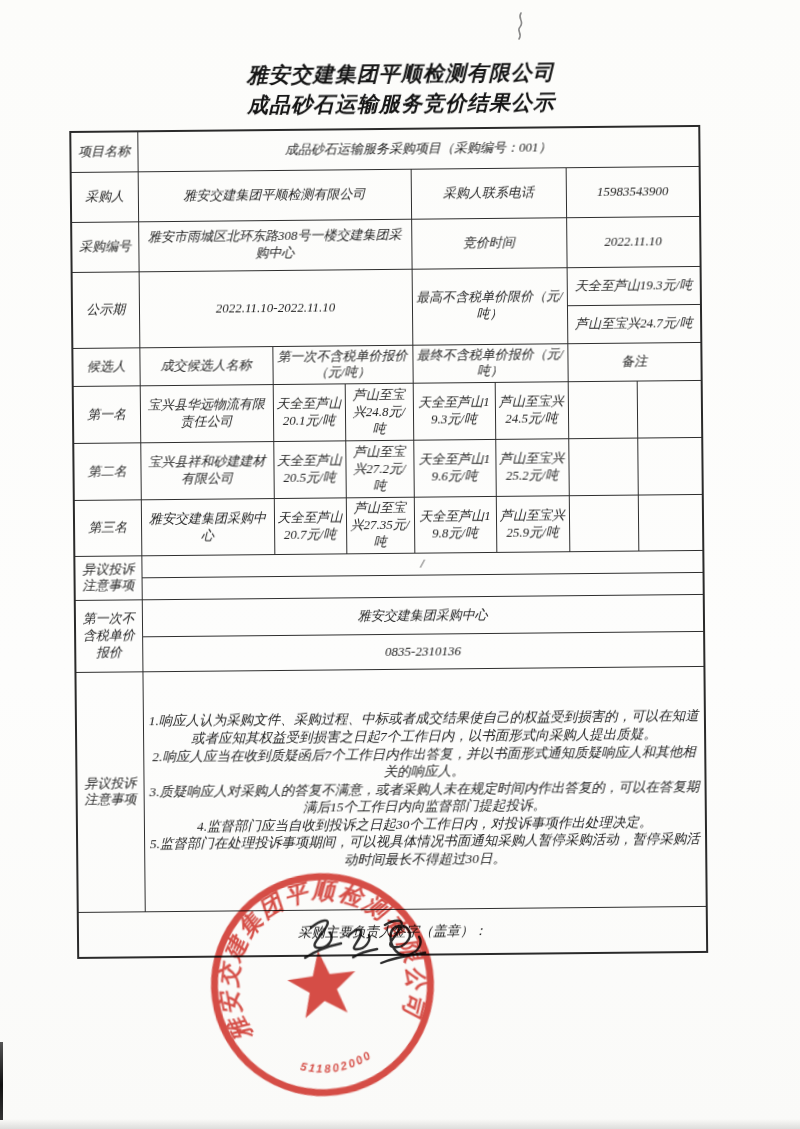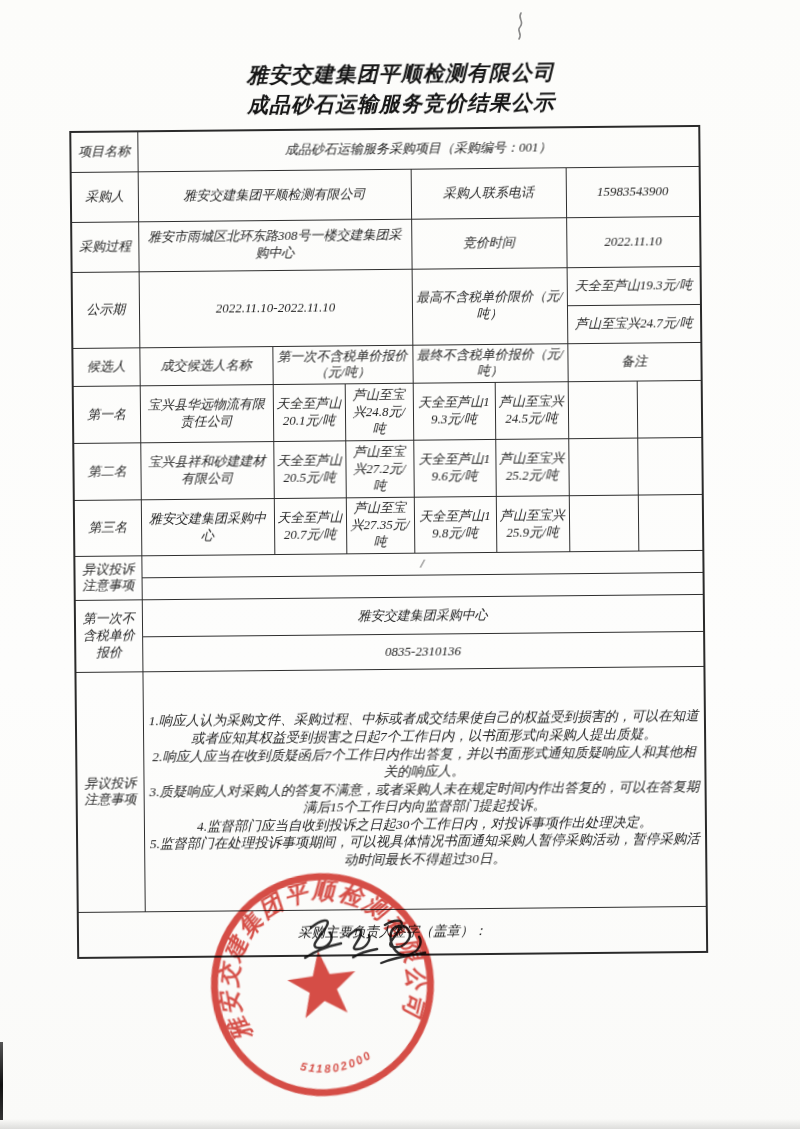--- a/index.html
+++ b/index.html
@@ -87,21 +87,21 @@
     </tr>
 
     <tr class="h50">
       <td class="lbl">采购人</td>
       <td class="lft" colspan="3">雅安交建集团平顺检测有限公司</td>
       <td colspan="2">采购人联系电话</td>
       <td colspan="2">15983543900</td>
     </tr>
 
     <tr class="h50">
-      <td class="lbl">采购过程</td>
+      <td class="lbl">采购编号</td>
       <td class="lft" colspan="3">雅安市雨城区北环东路308号一楼交建集团采购中心</td>
       <td colspan="2">竞价时间</td>
       <td colspan="2">2022.11.10</td>
     </tr>
 
     <tr class="h38">
       <td class="lbl" rowspan="2">公示期</td>
       <td class="lft" colspan="3" rowspan="2">2022.11.10-2022.11.10</td>
       <td colspan="2" rowspan="2">最高不含税单价限价（元/吨）</td>
       <td colspan="2">天全至芦山19.3元/吨</td>

